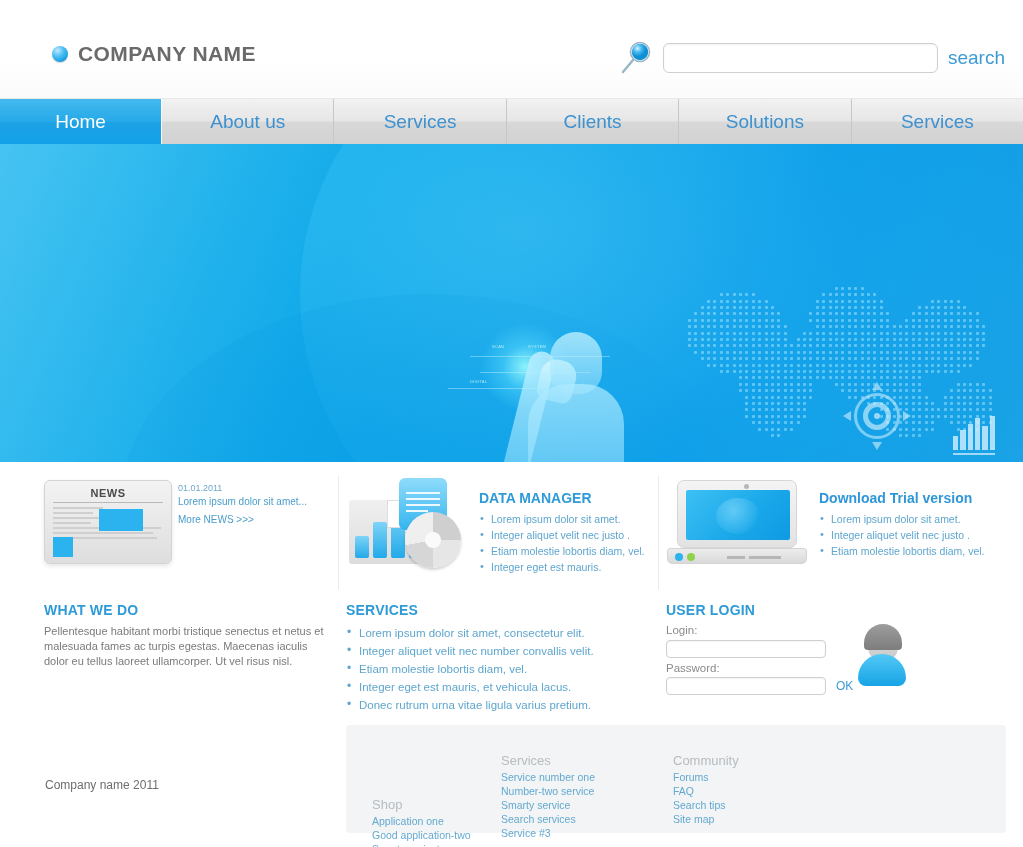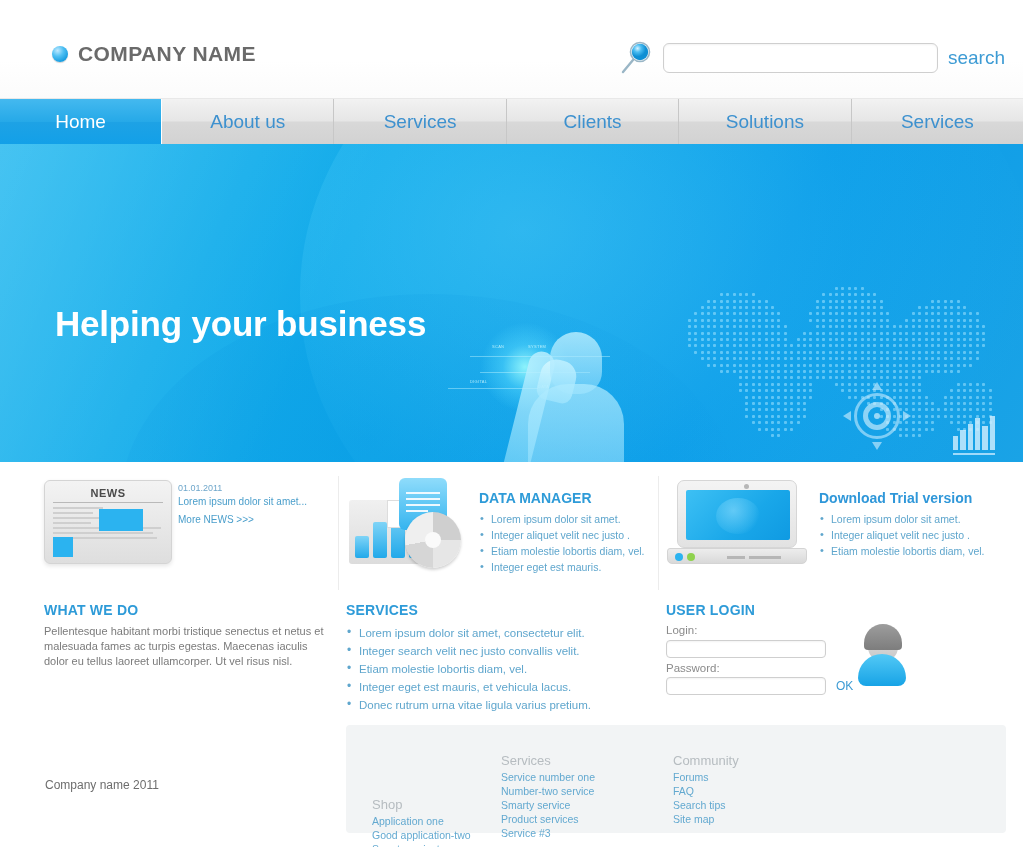--- a/index.html
+++ b/index.html
@@ -1054,21 +1054,20 @@
 
     <div class="person">
       <div class="arm">
         <div class="hand"></div>
       </div>
       <div class="head"></div>
       <div class="body"></div>
     </div>
 
     <div class="hero-title">
-      <div>Helping your business</div>
     </div>
     <div class="hero-sub">
       <div>Sed venenatis augue a lacus</div>
 
     </div>
 
     <div class="hero-icons">
       <div class="nav-pad">
         <div class="ring"></div>
           <div class="ring2"></div>
@@ -1173,21 +1172,21 @@
   <div class="content">
     <div class="col1">
       <div class="sec-head">WHAT WE DO</div>
       <div class="para">Pellentesque habitant morbi tristique senectus et netus et malesuada fames ac turpis egestas. Maecenas iaculis dolor eu tellus laoreet ullamcorper. Ut vel risus nisl.</div>
     </div>
 
     <div class="col2">
       <div class="sec-head">SERVICES</div>
       <ul class="s-bullets">
         <li>Lorem ipsum dolor sit amet, consectetur elit.</li>
-        <li>Integer search velit nec justo convallis velit.</li>
+        <li>Integer aliquet velit nec number convallis velit.</li>
         <li>Etiam molestie lobortis diam,  vel.</li>
         <li>Integer eget est mauris, et vehicula lacus.</li>
         <li>Donec rutrum urna vitae ligula varius pretium.</li>
       </ul>
     </div>
 
     <div class="col3">
       <div class="sec-head">USER LOGIN</div>
       <div class="login-label">Login:</div>
       <input class="login-input" type="text" value="" style="">
@@ -1215,21 +1214,21 @@
         <div class="f-link">Good application-two</div>
         <div class="f-link">Smarty project</div>
         <div class="f-link">Product one</div>
       </div>
 
       <div class="f-col w2">
         <div class="f-head">Services</div>
         <div class="f-link">Service number one</div>
         <div class="f-link">Number-two service</div>
         <div class="f-link">Smarty service</div>
-        <div class="f-link">Product services</div>
+        <div class="f-link">Search services</div>
         <div class="f-link">Service #3</div>
       </div>
 
 
       <div class="f-col w4">
         <div class="f-head">Community</div>
         <div class="f-link">Forums</div>
         <div class="f-link">FAQ</div>
         <div class="f-link">Search tips</div>
         <div class="f-link">Site map</div>

